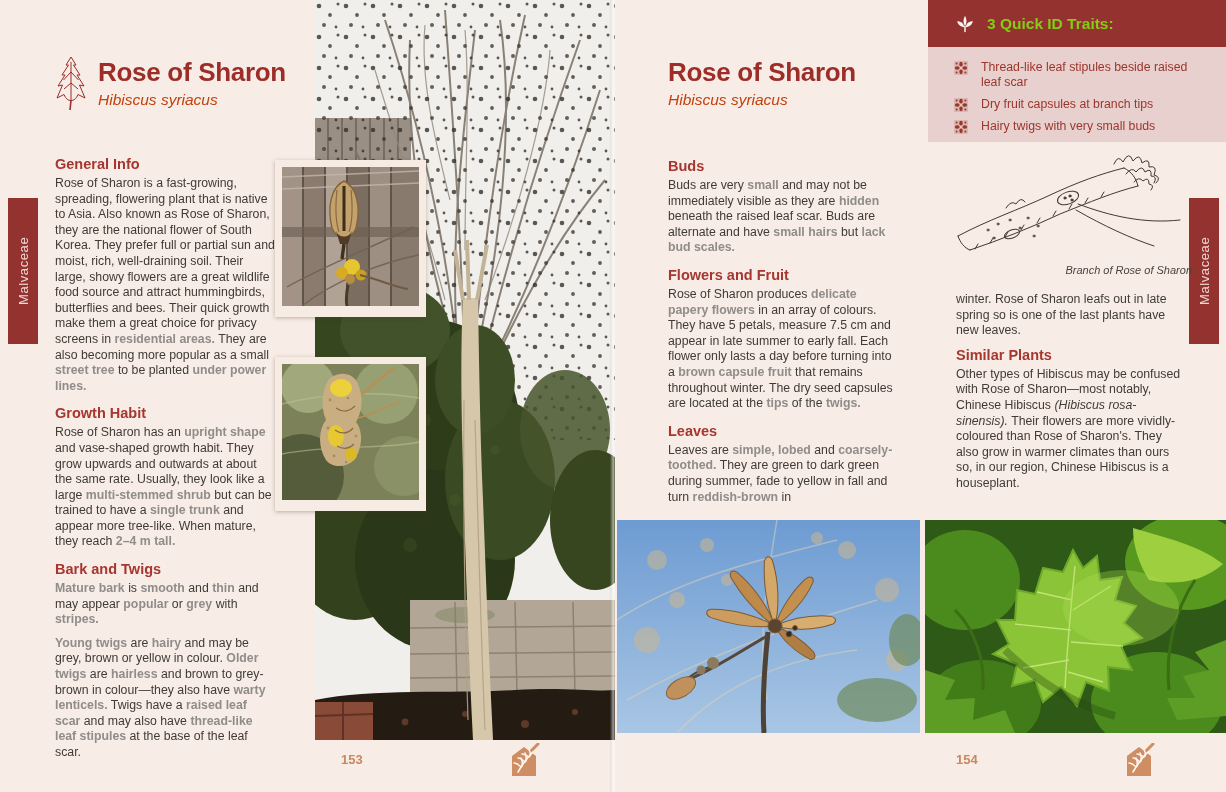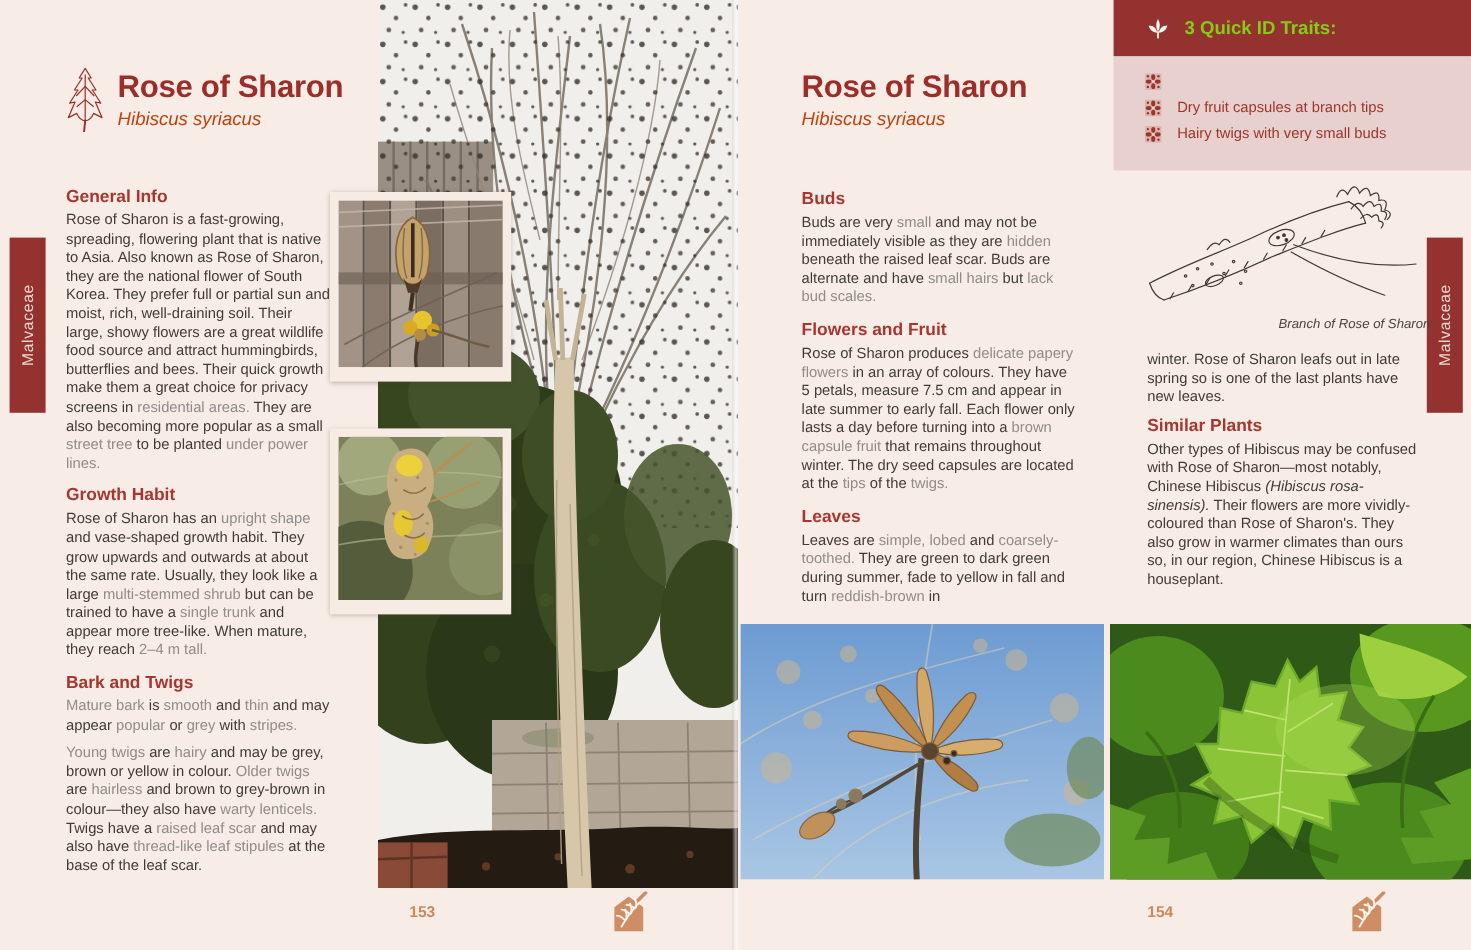--- a/index.html
+++ b/index.html
@@ -9,21 +9,21 @@
   
   .famtab{width:30px;height:146px;background:#94322f;color:#ecd8d3;display:flex;align-items:center;justify-content:center;
     writing-mode:vertical-rl;transform:rotate(180deg);font-size:13px;letter-spacing:.6px;}
   
   h1{margin:0;font-size:26px;font-weight:700;color:#9c2d28;letter-spacing:-.3px;}
   .latin{font-size:15.5px;font-style:italic;color:#c2410c;margin-top:3px;}
   
   .textcol h4{font-size:14.5px;color:#a6362f;margin:11px 0 4px;}
   .textcol h4:first-child{margin-top:0;}
   .textcol p{margin:0 0 8px;font-size:12.3px;line-height:15.6px;color:#403b37;}
-  .hl{color:#8f8c89;font-weight:400;margin-top:24px;}
+  .hl{color:#8f8c89;font-weight:700;margin-top:24px;}
   .it{font-style:italic;}
   
   #quickid-header{left:928px;top:0;width:298px;height:47px;background:#94322f;display:flex;align-items:center;gap:11px;padding-left:26px;box-sizing:border-box;}
   #quickid-header .qtitle{color:#84cc16;font-size:15.5px;font-weight:700;}
   #quickid-body{left:928px;top:47px;width:298px;height:95px;background:#e7d0cd;box-sizing:border-box;padding:13px 20px 10px 26px;}
   .trait{display:flex;gap:13px;margin-bottom:7px;}
   .ticon{flex:0 0 14px;height:14px;margin-top:1px;}
   .ttext{font-size:12.3px;line-height:15px;color:#9c352c;}
   
   .polaroid{background:#f6ece3;padding:7px;box-shadow:0 1px 4px rgba(90,60,40,.35);}
@@ -352,20 +352,21 @@
                 <ellipse cx="7" cy="10.8" rx="1.7" ry="2.4"></ellipse>
                 <ellipse cx="3.2" cy="7" rx="2.4" ry="1.7"></ellipse>
                 <ellipse cx="10.8" cy="7" rx="2.4" ry="1.7"></ellipse>
                 <circle cx="2.6" cy="2.6" r="1"></circle>
                 <circle cx="11.4" cy="2.6" r="1"></circle>
                 <circle cx="2.6" cy="11.4" r="1"></circle>
                 <circle cx="11.4" cy="11.4" r="1"></circle>
               </g>
               <circle cx="7" cy="7" r="1.1" fill="#e7d0cd"></circle>
             </svg></span>
+          <span class="ttext">Thread-like leaf stipules beside raised leaf scar</span>
         </div>
         <div class="trait">
           <span class="ticon"><svg viewBox="0 0 14 14" width="14" height="14">
               <rect width="14" height="14" rx="1" fill="#d9b6b0"></rect>
               <g fill="#9c352c">
                 <ellipse cx="7" cy="3.2" rx="1.7" ry="2.4"></ellipse>
                 <ellipse cx="7" cy="10.8" rx="1.7" ry="2.4"></ellipse>
                 <ellipse cx="3.2" cy="7" rx="2.4" ry="1.7"></ellipse>
                 <ellipse cx="10.8" cy="7" rx="2.4" ry="1.7"></ellipse>
                 <circle cx="2.6" cy="2.6" r="1"></circle>

